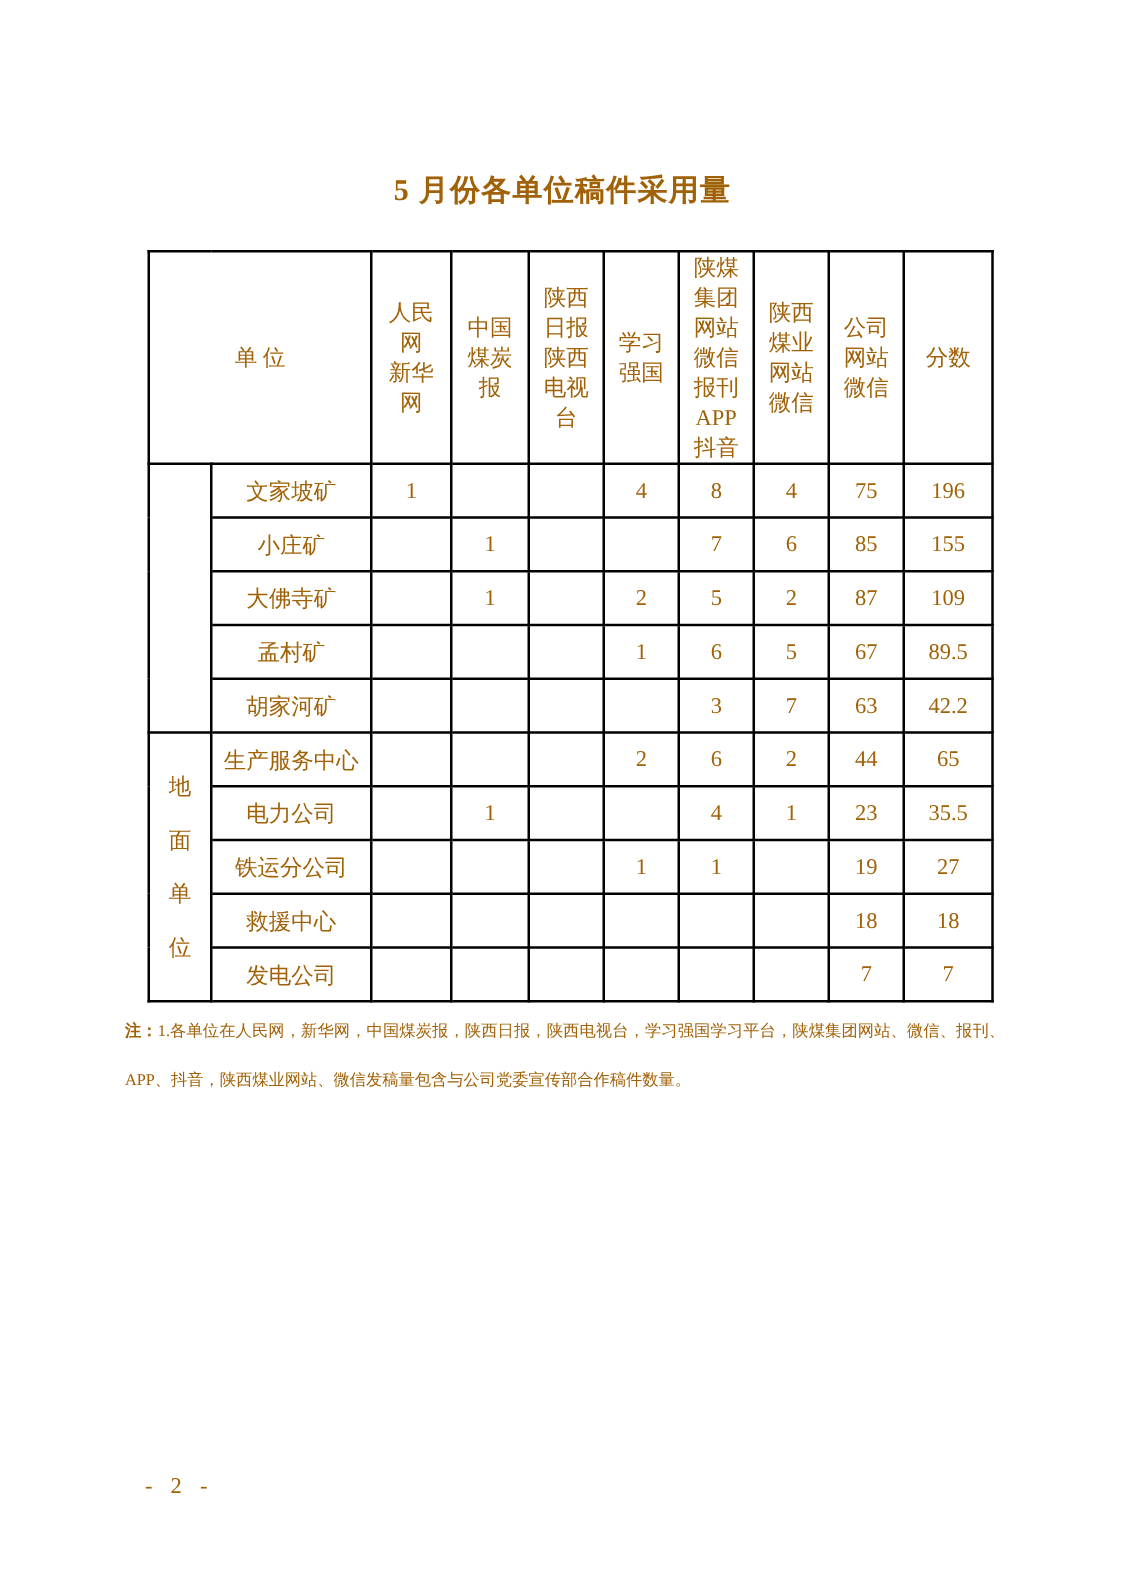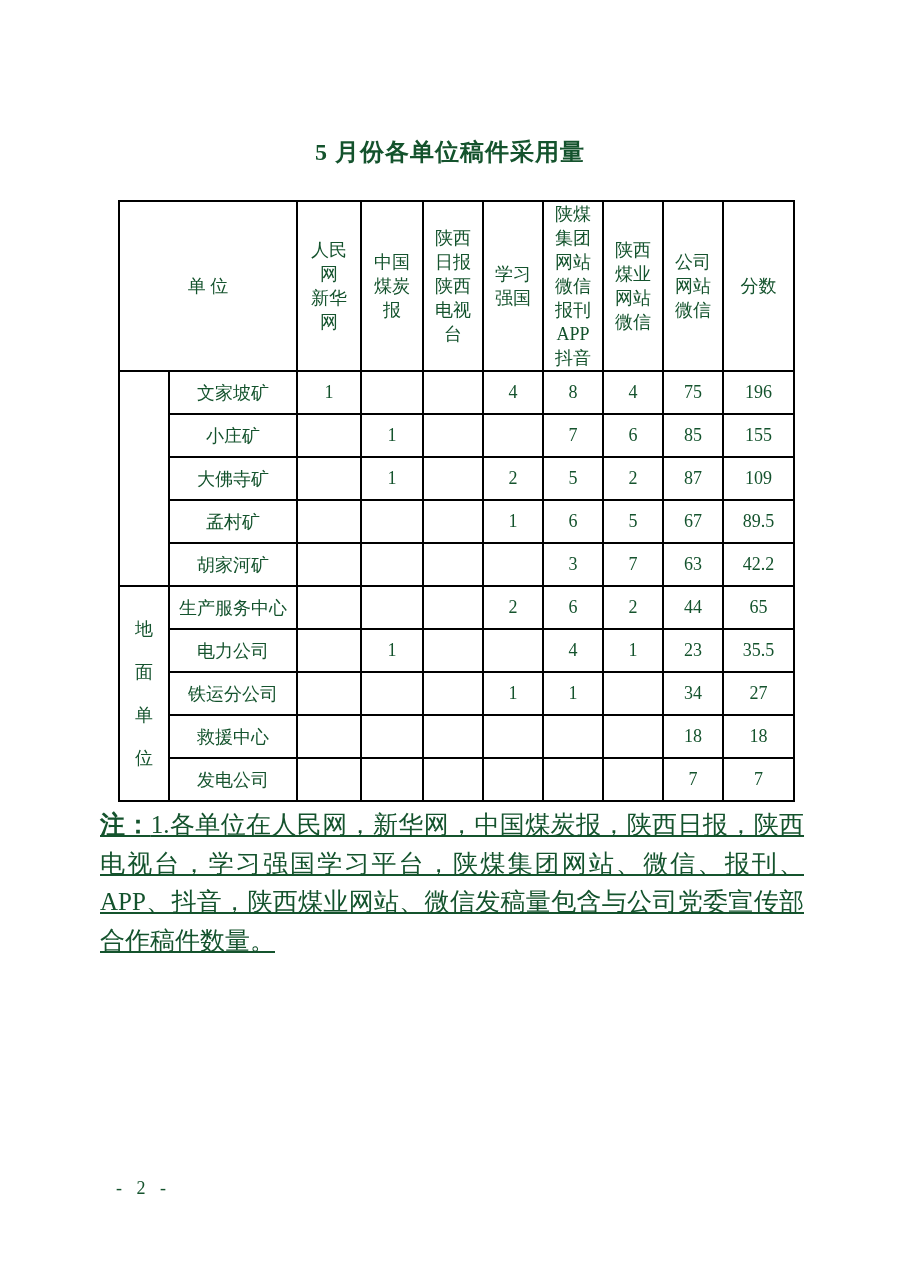--- a/index.html
+++ b/index.html
@@ -5,21 +5,21 @@
   html, body {
     margin: 0;
     padding: 0;
     background: #ffffff;
   }
   .page {
     position: relative;
     width: 900px;
     height: 1273px;
     background: #ffffff;
-    color: #14532d;
+    color: #a16207;
     font-family: "Liberation Serif", "DejaVu Serif", serif;
     overflow: hidden;
   }
   .doc-title {
     position: absolute;
     top: 136px;
     left: 0;
     width: 100%;
     text-align: center;
     font-size: 24px;
@@ -68,24 +68,23 @@
     white-space: normal;
     text-align: center;
   }
   td.name-cell { font-size: 18px; border-radius: 15px; }
   td.value-cell { font-size: 18px; }
   .notes {
     position: absolute;
     left: 100px;
     top: 806px;
     width: 704px;
-    font-size: 25px;
+    font-size: 13px;
     line-height: 38.5px;
     text-align: justify;
-    text-decoration: underline;
   }
   .notes p { margin: 0; }
   .notes p.note-2 { text-indent: 2em; }
   .note-prefix { font-weight: bold; }
   .page-number {
     position: absolute;
     left: 116px;
     top: 1178px;
     font-size: 18px;
     letter-spacing: 5px;
@@ -232,21 +231,21 @@
         <td class="value-cell">35.5</td>
       </tr>
       <tr>
         <td class="name-cell">铁运分公司</td>
         <td class="value-cell"></td>
         <td class="value-cell"></td>
         <td class="value-cell"></td>
         <td class="value-cell">1</td>
         <td class="value-cell">1</td>
         <td class="value-cell"></td>
-        <td class="value-cell">34</td>
+        <td class="value-cell">19</td>
         <td class="value-cell">27</td>
       </tr>
       <tr>
         <td class="name-cell">救援中心</td>
         <td class="value-cell"></td>
         <td class="value-cell"></td>
         <td class="value-cell"></td>
         <td class="value-cell"></td>
         <td class="value-cell"></td>
         <td class="value-cell"></td>

